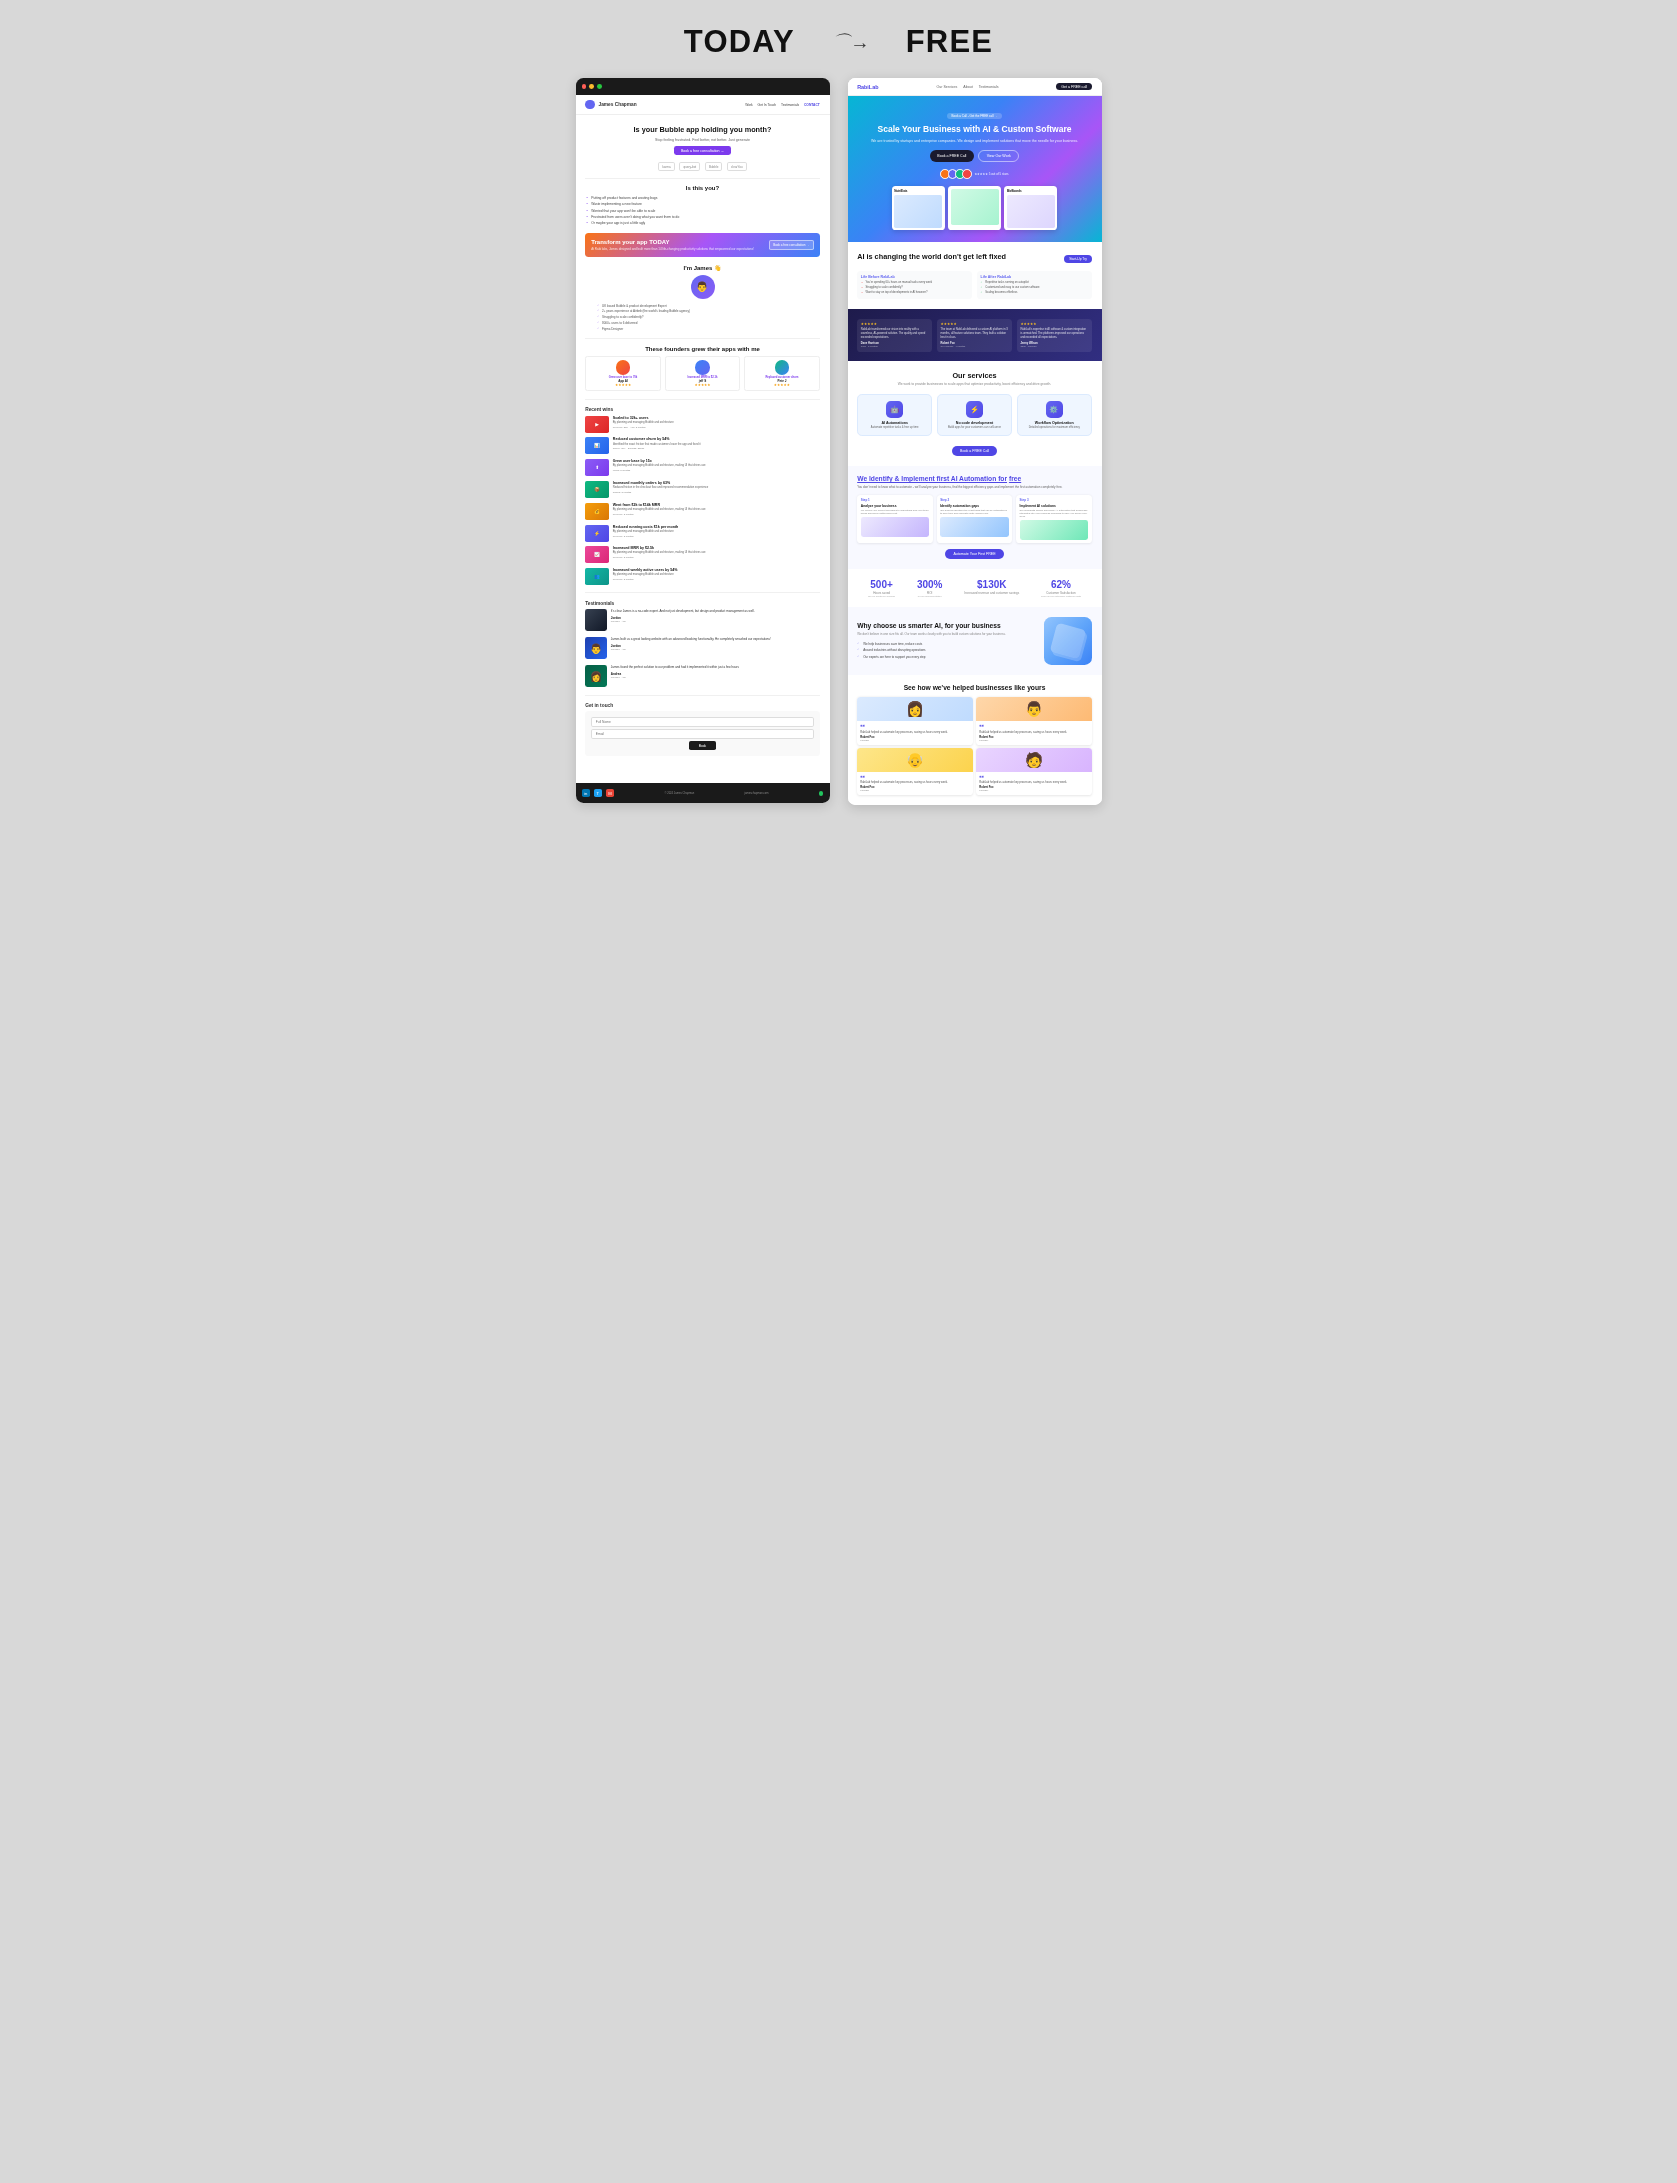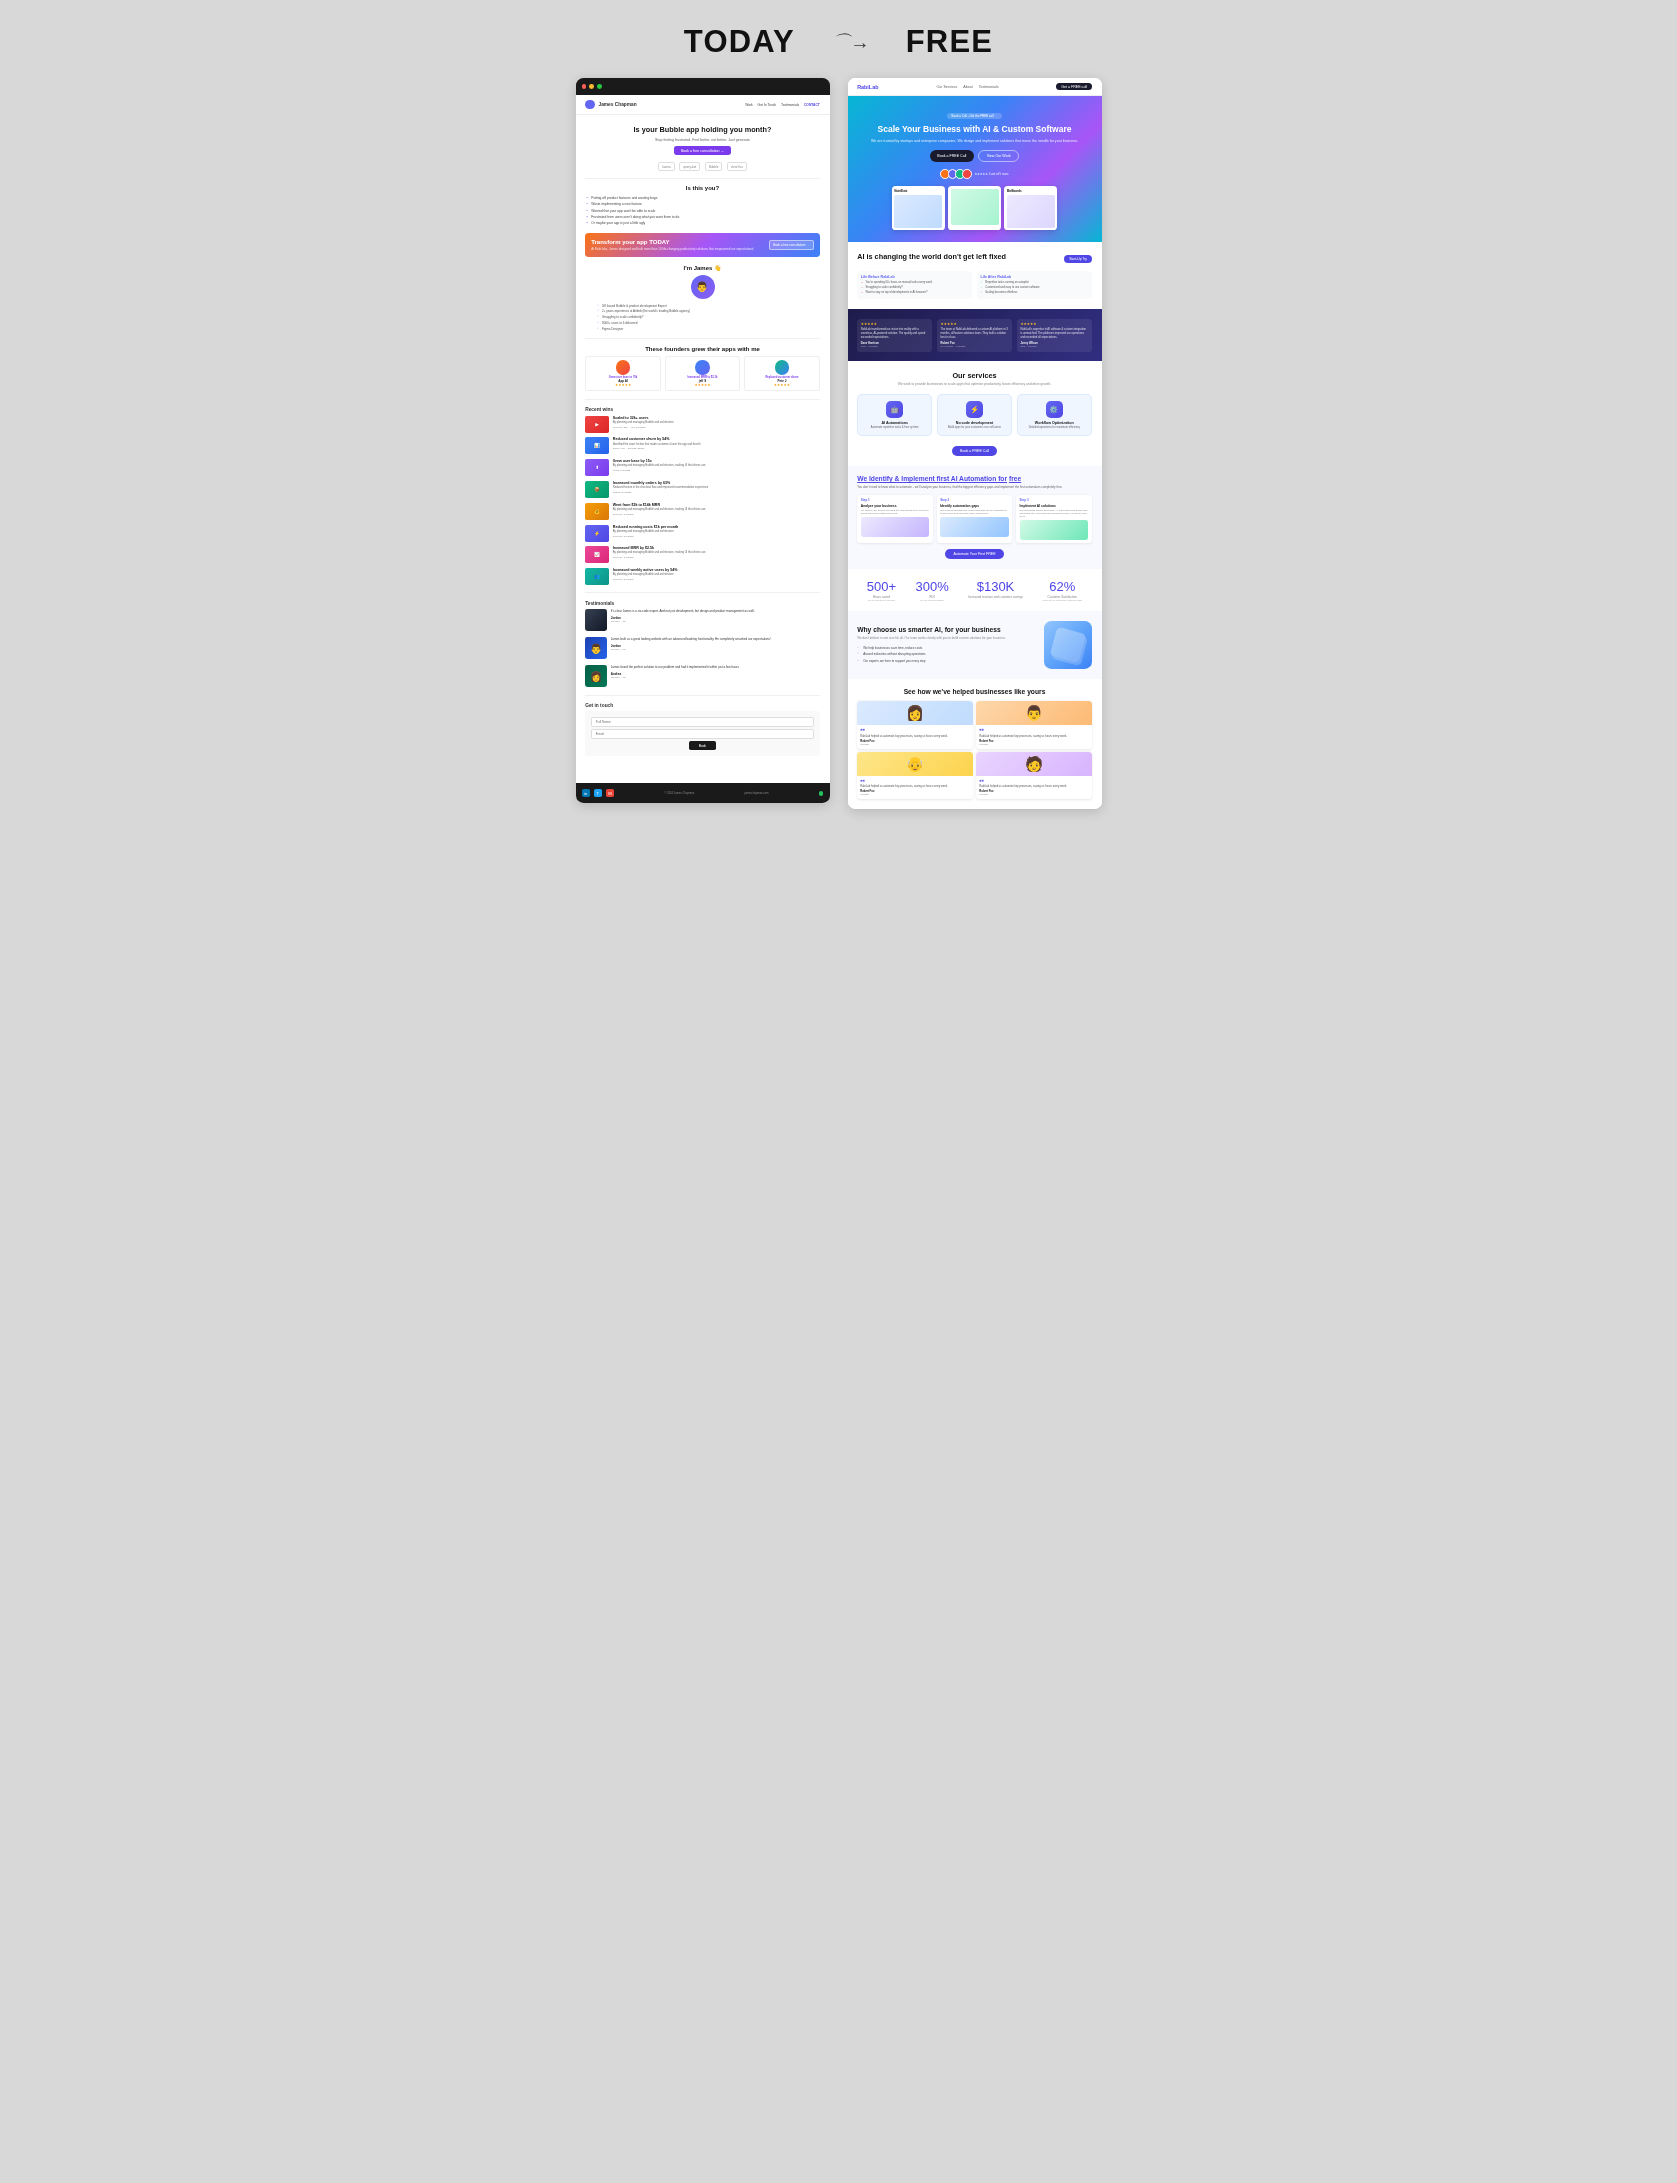--- a/index.html
+++ b/index.html
@@ -798,22 +798,22 @@
     .after-stats {
       padding: 9.7px;
       background: #fff;
       display: flex;
       justify-content: space-around;
     }
 
     .stat-item { text-align: center; }
 
     .stat-number {
-      font-size: 13px;
-      font-weight: 400;
+      font-size: 10px;
+      font-weight: 700;
       color: #4f46e5;
     }
 
     .stat-label {
       font-size: 3px;
       color: #888;
       margin-top: 1.2px;
     }
 
     .stat-sublabel {

